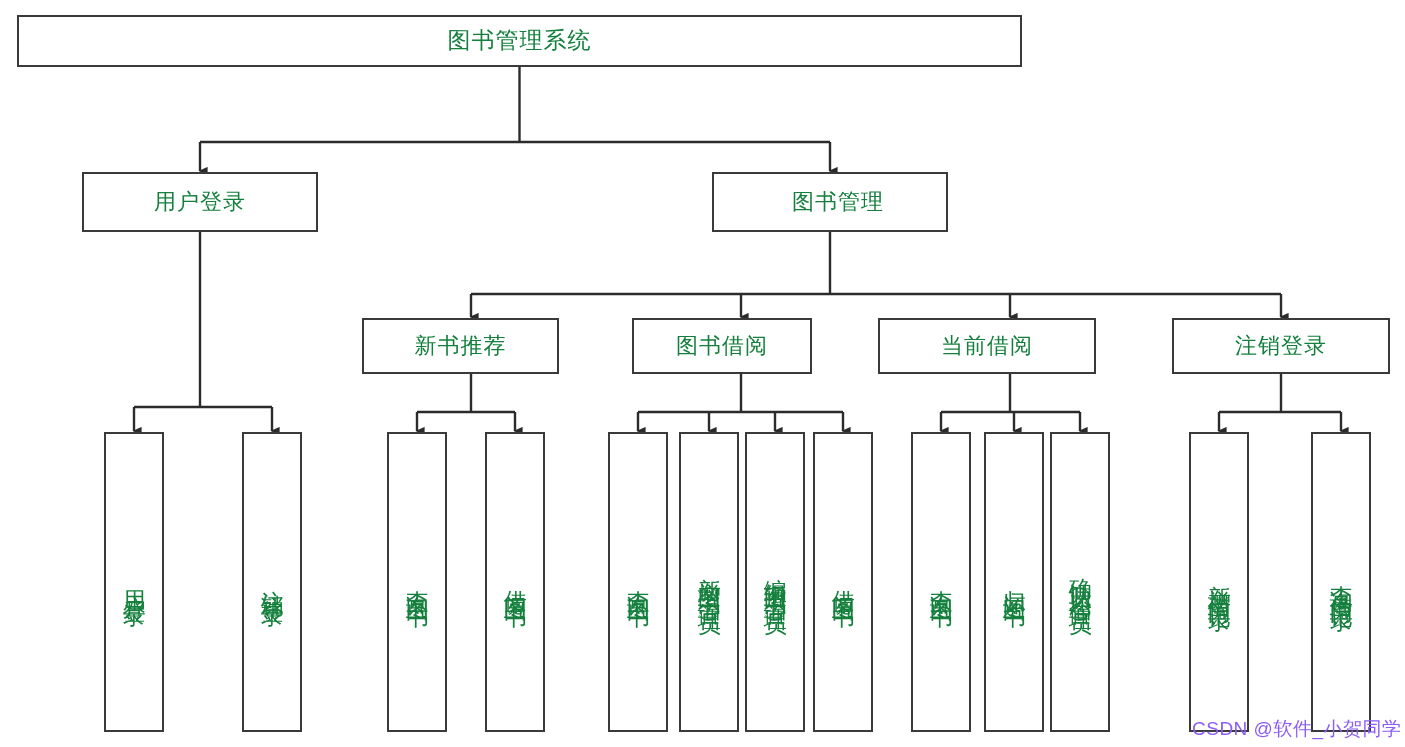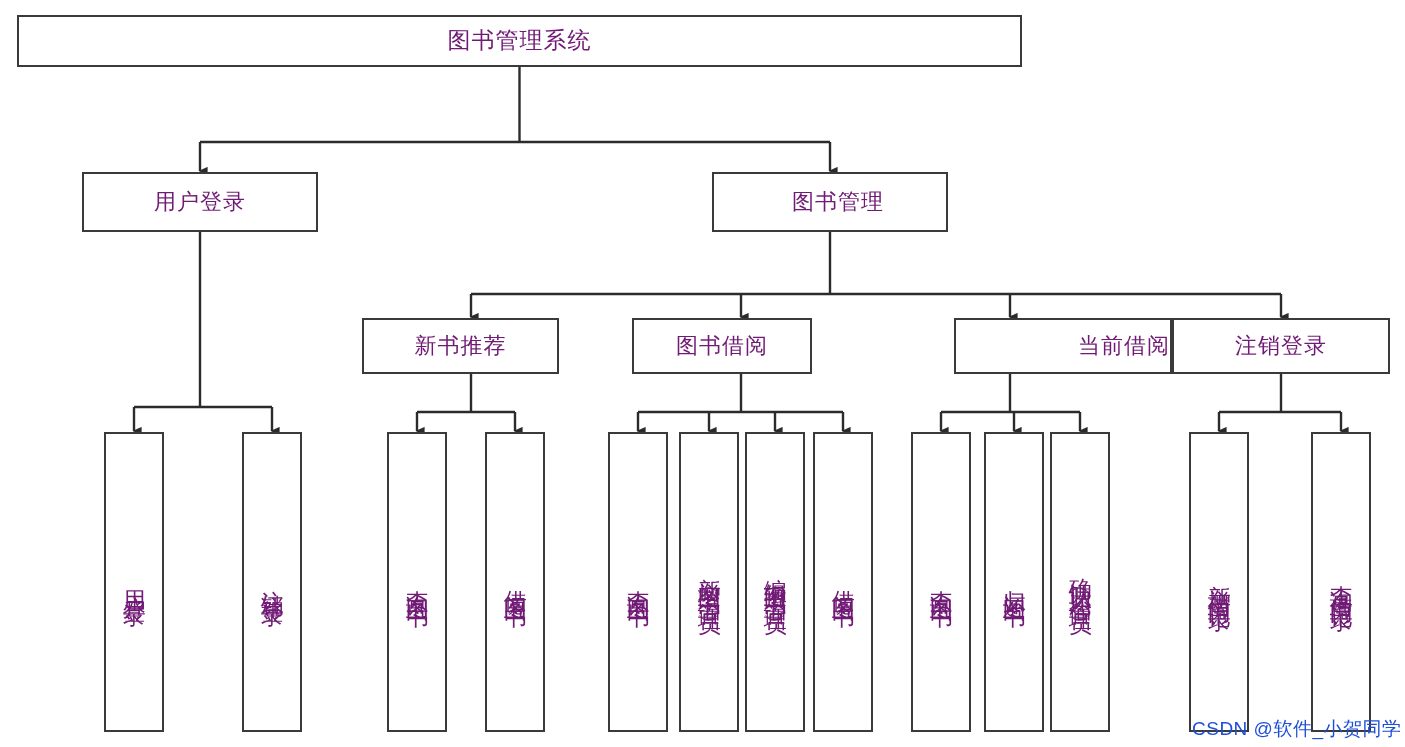--- a/index.html
+++ b/index.html
@@ -26,21 +26,21 @@
     pointer-events: none;
   }
   .node {
     position: absolute;
     box-sizing: border-box;
     background: #ffffff;
     border: 2px solid #3a3a3a;
     display: flex;
     align-items: center;
     justify-content: center;
-    color: #701a75;
+    color: #15803d;
   }
   .node.horiz {
     font-size: 22px;
     letter-spacing: 1px;
     line-height: 1.2;
   }
   .node.root {
     font-size: 23px;
   }
   .node.vert {
@@ -56,21 +56,21 @@
   }
   .node.vert .vtext {
     writing-mode: vertical-rl;
     text-orientation: upright;
     display: block;
     white-space: nowrap;
   }
   .watermark {
     position: absolute;
     font-size: 19px;
-    color: #1d4ed8;
+    color: #8b5cf6;
     letter-spacing: 0.5px;
     white-space: nowrap;
   }
 </style>
 </head>
 <body>
 
 <div id="diagram-root">
 
   <svg id="connectors" viewBox="0 0 1405 747" xmlns="http://www.w3.org/2000/svg">
@@ -126,21 +126,21 @@
   <div class="node horiz" id="node-book-manage" style="left: 712px; top: 172px; width: 236px; height: 60px; padding-left: 16px;">
     <span>图书管理</span>
   </div>
 
   <div class="node horiz" id="node-new-book-recommend" style="left: 362px; top: 318px; width: 197px; height: 56px;">
     <span>新书推荐</span>
   </div>
   <div class="node horiz" id="node-book-borrow" style="left: 632px; top: 318px; width: 180px; height: 56px;">
     <span>图书借阅</span>
   </div>
-  <div class="node horiz" id="node-current-borrow" style="left: 954px; top: 318px; width: 218px; height: 56px; justify-content: flex-end;">
+  <div class="node horiz" id="node-current-borrow" style="left: 878px; top: 318px; width: 218px; height: 56px;">
     <span>当前借阅</span>
   </div>
   <div class="node horiz" id="node-borrow-record" style="left: 1172px; top: 318px; width: 218px; height: 56px;">
     <span>注销登录</span>
   </div>
 
   <div class="node vert" id="node-leaf-user-login" style="left: 104px; top: 432px; width: 60px; height: 300px;">
     <span class="vtext">用户登录</span>
   </div>
   <div class="node vert" id="node-leaf-logout" style="left: 242px; top: 432px; width: 60px; height: 300px;">

